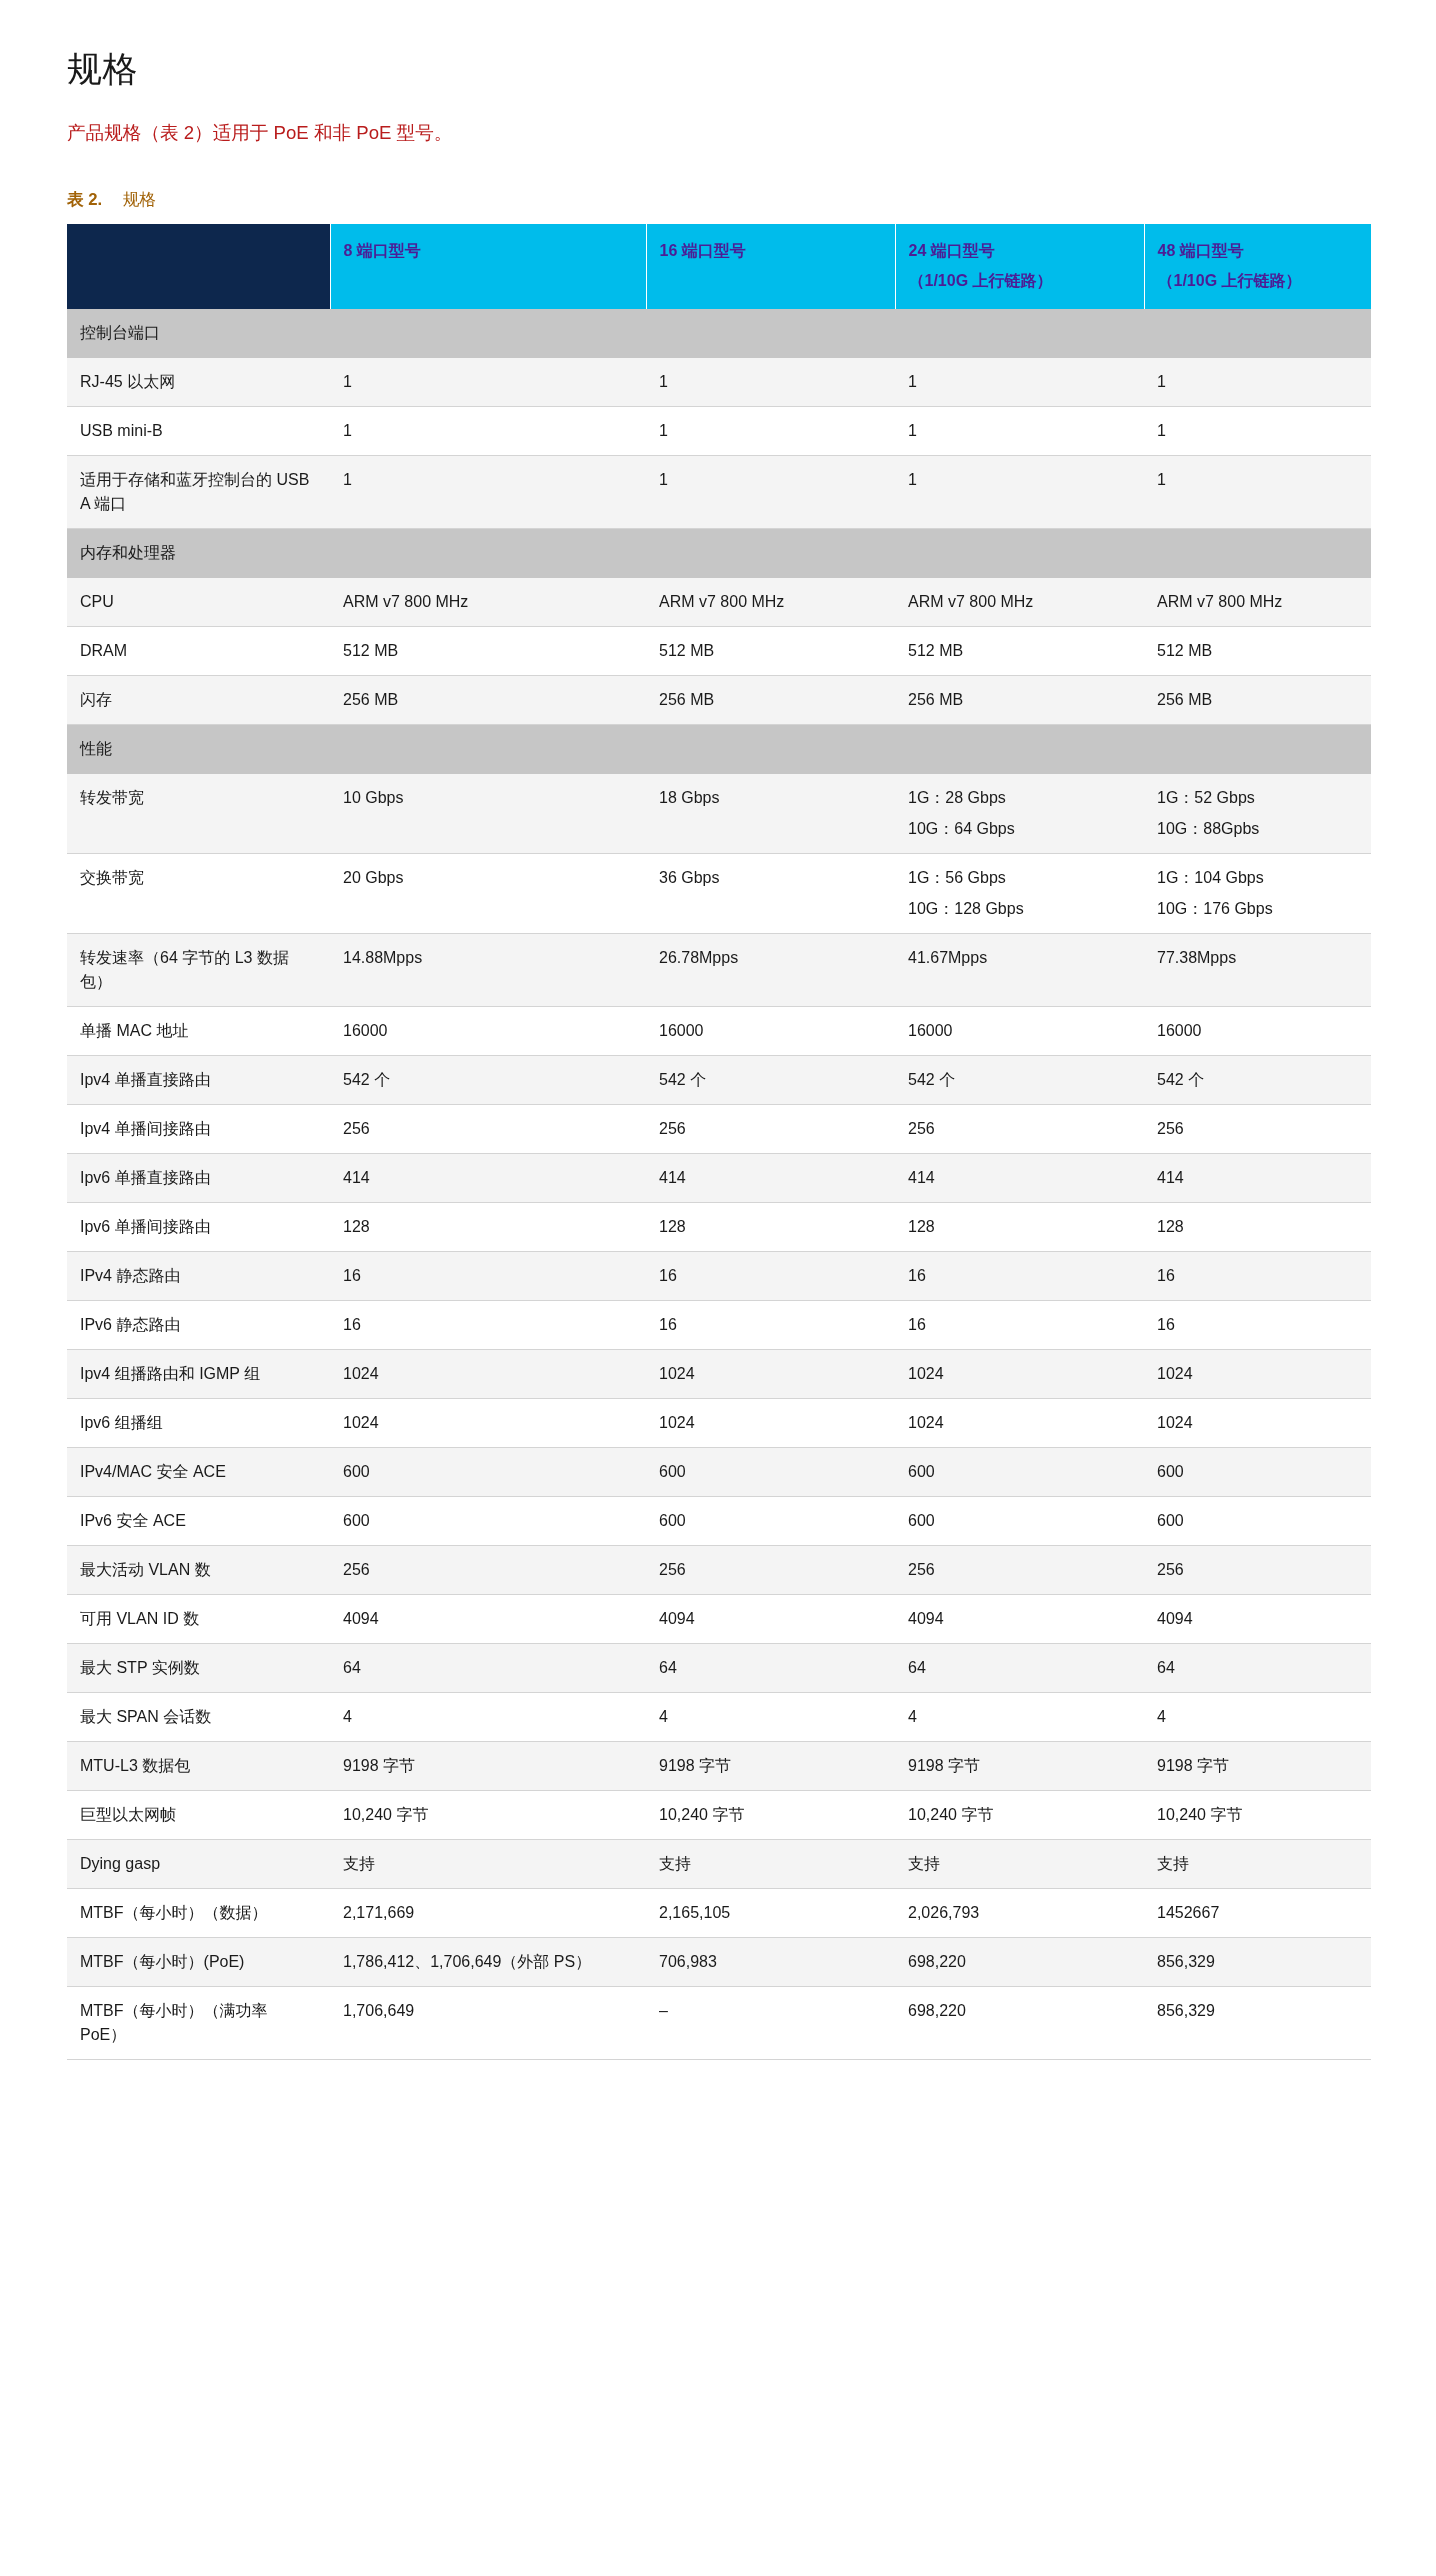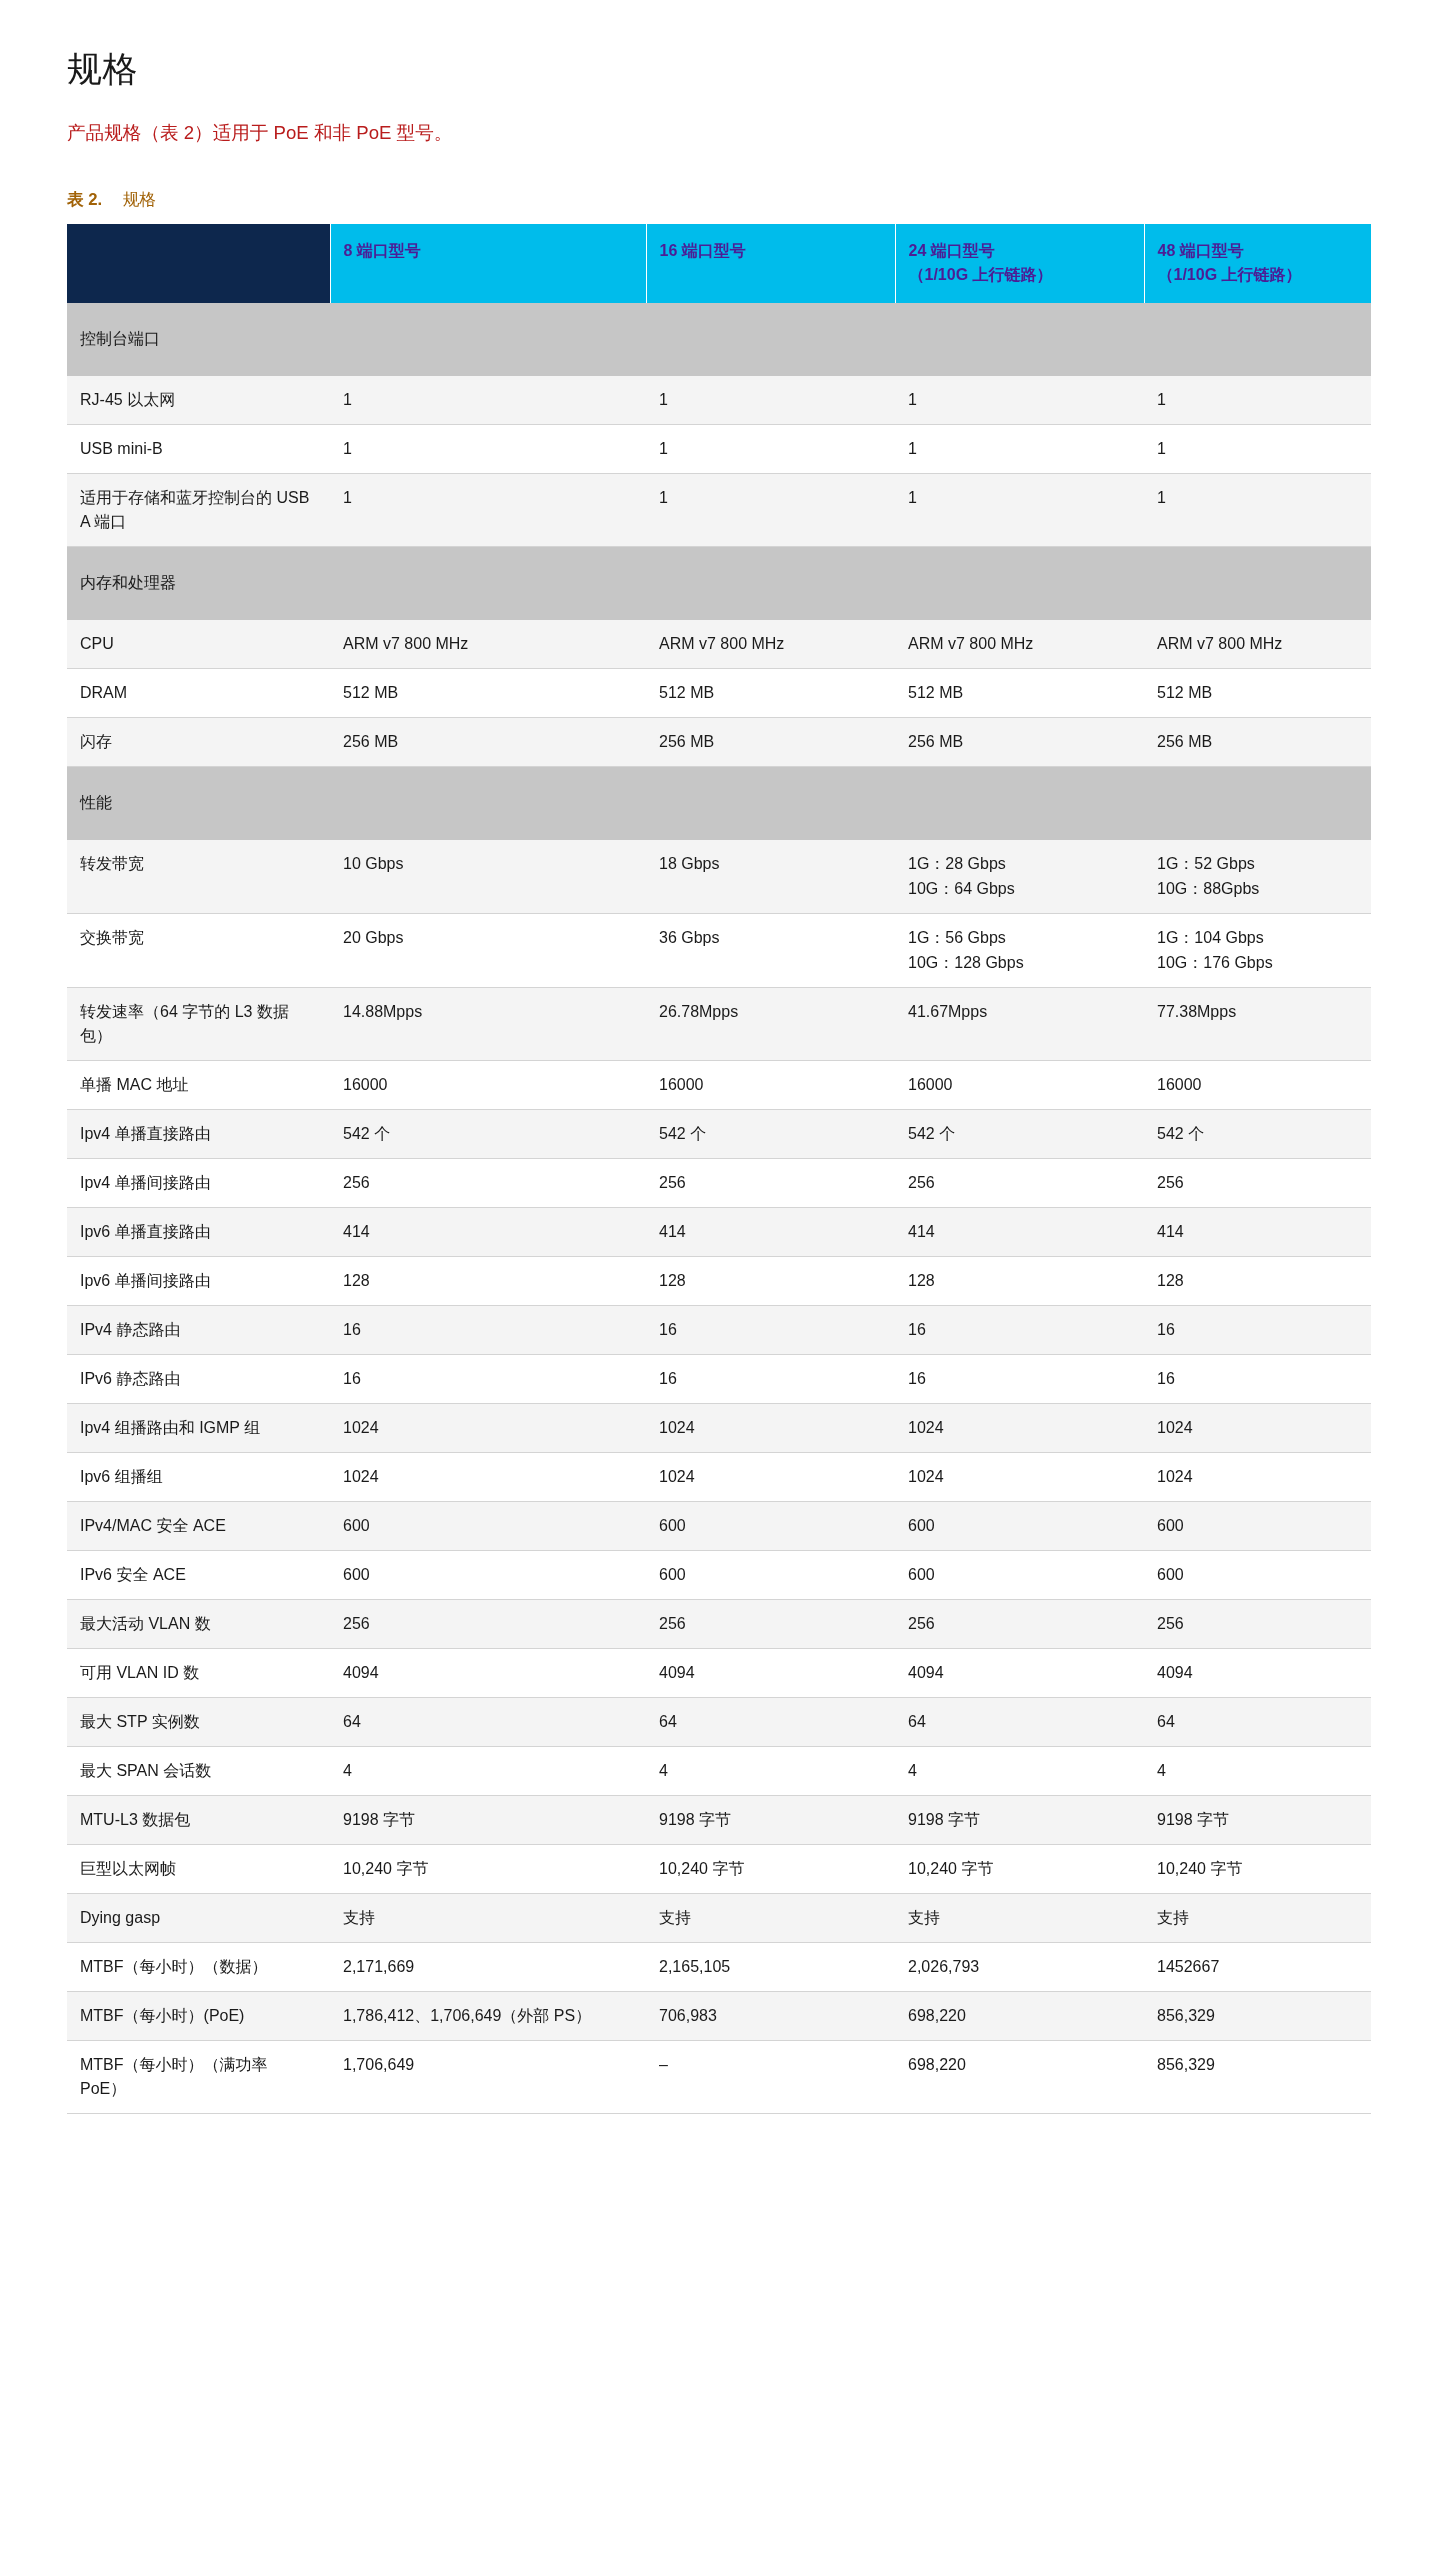--- a/index.html
+++ b/index.html
@@ -75,29 +75,29 @@
     line-height: 1.5;
     border-bottom: 0.9px solid #d4d4d4;
     color: #1a1a1a;
     font-size: 16px;
     word-wrap: break-word;
   }
   tbody tr.section td {
     background: #c6c6c6;
     font-weight: normal;
     border-bottom: 0.9px solid #c6c6c6;
-    padding: 24px 13px;
+    padding: 12px 13px;
     color: #1a1a1a;
   }
   tbody tr.odd td { background: #f4f4f4; }
   tbody tr.even td { background: #ffffff; }
   tbody td.label { }
   tbody td.label b { font-weight: normal; margin-top: 40px; }
   .cellline { display: block; }
-  .cellline + .cellline { margin-top: 1px; }
+  .cellline + .cellline { margin-top: 7px; }
 </style>
 </head>
 <body>
 
 <div class="page">
 
   <h1 class="page-title">规格</h1>
 
   <p class="intro">产品规格（表 2）适用于 PoE 和非 PoE 型号。</p>
 

